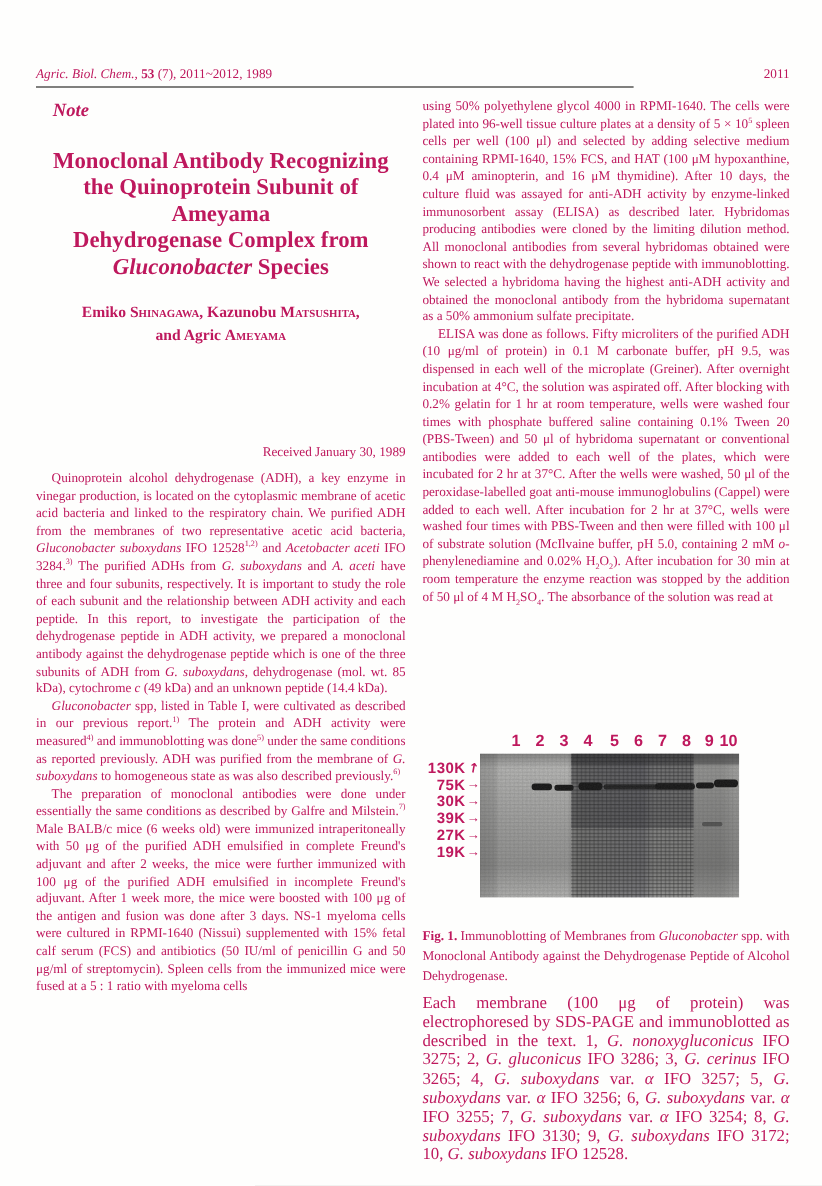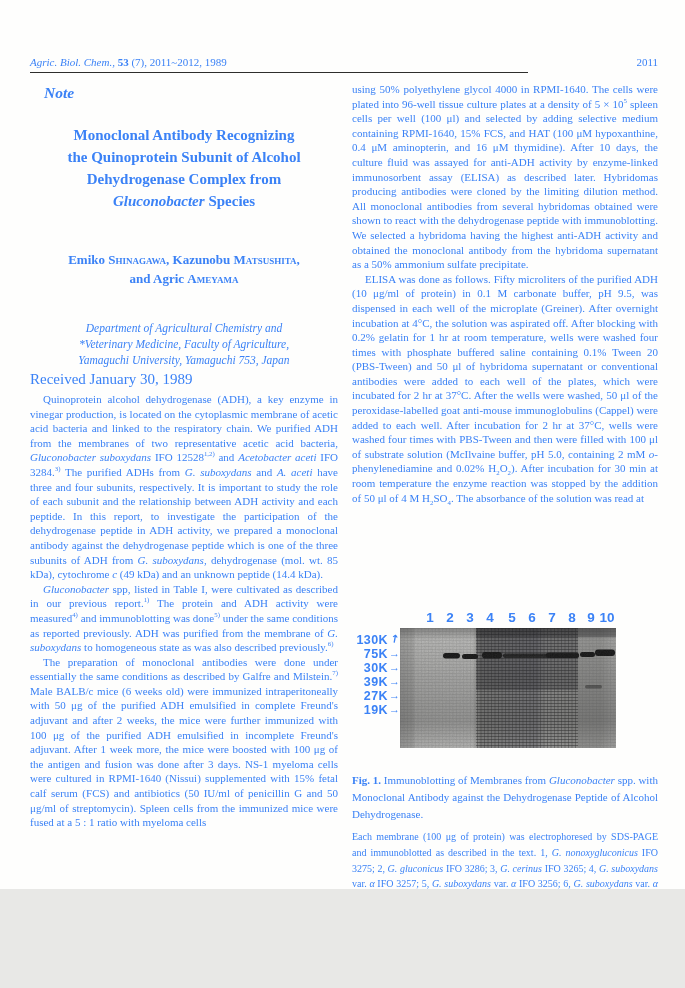--- a/index.html
+++ b/index.html
@@ -1,43 +1,43 @@
 <!DOCTYPE html>
 <html><head>
 <meta charset="utf-8">
 <style>
   html,body{margin:0;padding:0;background:#e8e8e6;}
   .page{
-    position:relative;width:685px;height:889px;margin:0 auto;
-    background:#fefefd;color:#3b82f6;
+    position:relative;width:685px;height:988px;margin:0 auto;
+    background:#fefefd;color:#be185d;
     font-family:"Liberation Serif","DejaVu Serif",serif;
     overflow:hidden;
   }
   
   .st-i{font-style:italic}
   .st-b{font-weight:bold}
   .st-sc{font-variant:small-caps}
   .st-sup{font-size:0.62em;vertical-align:super;line-height:0}
   .st-sub{font-size:0.62em;vertical-align:sub;line-height:0}
 
   .header{
     position:absolute;left:30px;top:56px;width:628px;
     display:flex;justify-content:space-between;
     font-size:11px;line-height:13px;
   }
   .rule{position:absolute;left:30px;top:72px;width:498px;border-top:1.6px solid #2e2e2c;}
   .note-label{position:absolute;left:44px;top:84px;font-size:15.5px;font-weight:bold;font-style:italic;}
 
   .title{position:absolute;left:30px;top:124px;width:308px;text-align:center;
-    font-size:15px;font-weight:bold;line-height:22px;}
+    font-size:19px;font-weight:bold;line-height:22px;}
   .authors{position:absolute;left:30px;top:250px;width:308px;text-align:center;
     font-size:13px;line-height:19px;font-weight:bold;}
   .affiliation{position:absolute;left:30px;top:320px;width:308px;text-align:center;
     font-size:11.5px;font-style:italic;line-height:16px;}
-  .received{position:absolute;left:30px;top:371px;width:308px;text-align:left;font-size:15px;}
+  .received{position:absolute;left:30px;top:371px;width:308px;text-align:right;font-size:11px;}
 
   .col{font-size:11px;line-height:14.6px;text-align:justify;}
   .left-body{position:absolute;left:30px;top:392px;width:308px;height:545px;overflow:hidden;}
   .right-body{position:absolute;left:352px;top:82px;width:306px;height:528px;overflow:hidden;}
   .col p{margin:0;}
   .col p.ind{text-indent:13px;}
 
   .figure{position:absolute;left:352px;top:610px;width:306px;margin:0;}
   .fig-lanes{position:relative;height:18px;margin-left:48px;width:216px;
     font-family:"Liberation Sans","DejaVu Sans",sans-serif;font-weight:bold;font-size:13.5px;}
@@ -48,58 +48,53 @@
   .fig-lanes span:nth-child(4){left:90px}
   .fig-lanes span:nth-child(5){left:112px}
   .fig-lanes span:nth-child(6){left:132px}
   .fig-lanes span:nth-child(7){152px;left:152px}
   .fig-lanes span:nth-child(8){left:172px}
   .fig-lanes span:nth-child(9){left:191px}
   .fig-lanes span:nth-child(10){left:207px}
   .fig-main{display:flex;}
   .fig-markers{width:48px;box-sizing:border-box;padding-top:5px;
     font-family:"Liberation Sans","DejaVu Sans",sans-serif;font-weight:bold;}
-  .marker-row{height:14px;display:flex;justify-content:flex-end;align-items:flex-start;
+  .marker-row{height:14px;display:flex;justify-content:flex-end;align-items:center;
     font-size:12.5px;letter-spacing:0.4px;}
   .marker-row .arr{font-size:11px;width:11px;text-align:right;margin-left:1px;}
   .marker-row:first-child .arr{display:inline-block;transform:rotate(-35deg);}
   .fig-blot{width:216px;height:120px;line-height:0;}
   .fig-caption{margin-top:24px;font-size:11px;line-height:17px;text-align:justify;}
-  .fig-legend{margin-top:6px;font-size:10px;line-height:15.8px;text-align:justify;}
+  .fig-legend{margin-top:6px;font-size:14px;line-height:15.8px;text-align:justify;}
 </style>
 </head>
 <body>
 
 <div class="page">
 
   <div class="header">
     <span><span class="st-i">Agric. Biol. Chem.,</span><span> </span><span class="st-b">53</span><span> (7), 2011~2012, 1989</span></span>
     <span>2011</span>
   </div>
   <div class="rule"></div>
 
   <div class="note-label">Note</div>
 
   <div class="title">
     <div><span>Monoclonal Antibody Recognizing</span></div>
-    <div><span>the Quinoprotein Subunit of Alcohol</span></div>
+    <div><span>the Quinoprotein Subunit of Ameyama</span></div>
     <div><span>Dehydrogenase Complex from</span></div>
     <div><span class="st-i">Gluconobacter</span><span> Species</span></div>
   </div>
 
   <div class="authors">
     <div><span>Emiko </span><span class="st-sc">Shinagawa</span><span>, Kazunobu </span><span class="st-sc">Matsushita</span><span>,</span></div>
     <div><span>and Agric </span><span class="st-sc">Ameyama</span></div>
   </div>
 
-  <div class="affiliation">
-    <div>Department of Agricultural Chemistry and</div>
-    <div>*Veterinary Medicine, Faculty of Agriculture,</div>
-    <div>Yamaguchi University, Yamaguchi 753, Japan</div>
-  </div>
 
   <div class="received">Received January 30, 1989</div>
 
   <div class="col left-body">
     <p class="ind"><span>Quinoprotein alcohol dehydrogenase (ADH), a key enzyme in vinegar production, is located on the cytoplasmic membrane of acetic acid bacteria and linked to the respiratory chain. We purified ADH from the membranes of two representative acetic acid bacteria, </span><span class="st-i">Gluconobacter suboxydans</span><span> IFO 12528</span><span class="st-sup">1,2)</span><span> and </span><span class="st-i">Acetobacter aceti</span><span> IFO 3284.</span><span class="st-sup">3)</span><span> The purified ADHs from </span><span class="st-i">G. suboxydans</span><span> and </span><span class="st-i">A. aceti</span><span> have three and four subunits, respectively. It is important to study the role of each subunit and the relationship between ADH activity and each peptide. In this report, to investigate the participation of the dehydrogenase peptide in ADH activity, we prepared a monoclonal antibody against the dehydrogenase peptide which is one of the three subunits of ADH from </span><span class="st-i">G. suboxydans</span><span>, dehydrogenase (mol. wt. 85 kDa), cytochrome </span><span class="st-i">c</span><span> (49 kDa) and an unknown peptide (14.4 kDa).</span></p>
     <p class="ind"><span class="st-i">Gluconobacter</span><span> spp, listed in Table I, were cultivated as described in our previous report.</span><span class="st-sup">1)</span><span> The protein and ADH activity were measured</span><span class="st-sup">4)</span><span> and immunoblotting was done</span><span class="st-sup">5)</span><span> under the same conditions as reported previously. ADH was purified from the membrane of </span><span class="st-i">G. suboxydans</span><span> to homogeneous state as was also described previously.</span><span class="st-sup">6)</span></p>
     <p class="ind"><span>The preparation of monoclonal antibodies were done under essentially the same conditions as described by Galfre and Milstein.</span><span class="st-sup">7)</span><span> Male BALB/c mice (6 weeks old) were immunized intraperitoneally with 50 μg of the purified ADH emulsified in complete Freund's adjuvant and after 2 weeks, the mice were further immunized with 100 μg of the purified ADH emulsified in incomplete Freund's adjuvant. After 1 week more, the mice were boosted with 100 μg of the antigen and fusion was done after 3 days. NS-1 myeloma cells were cultured in RPMI-1640 (Nissui) supplemented with 15% fetal calf serum (FCS) and antibiotics (50 IU/ml of penicillin G and 50 μg/ml of streptomycin). Spleen cells from the immunized mice were fused at a 5 : 1 ratio with myeloma cells</span></p>
   </div>
 
   <div class="col right-body">

